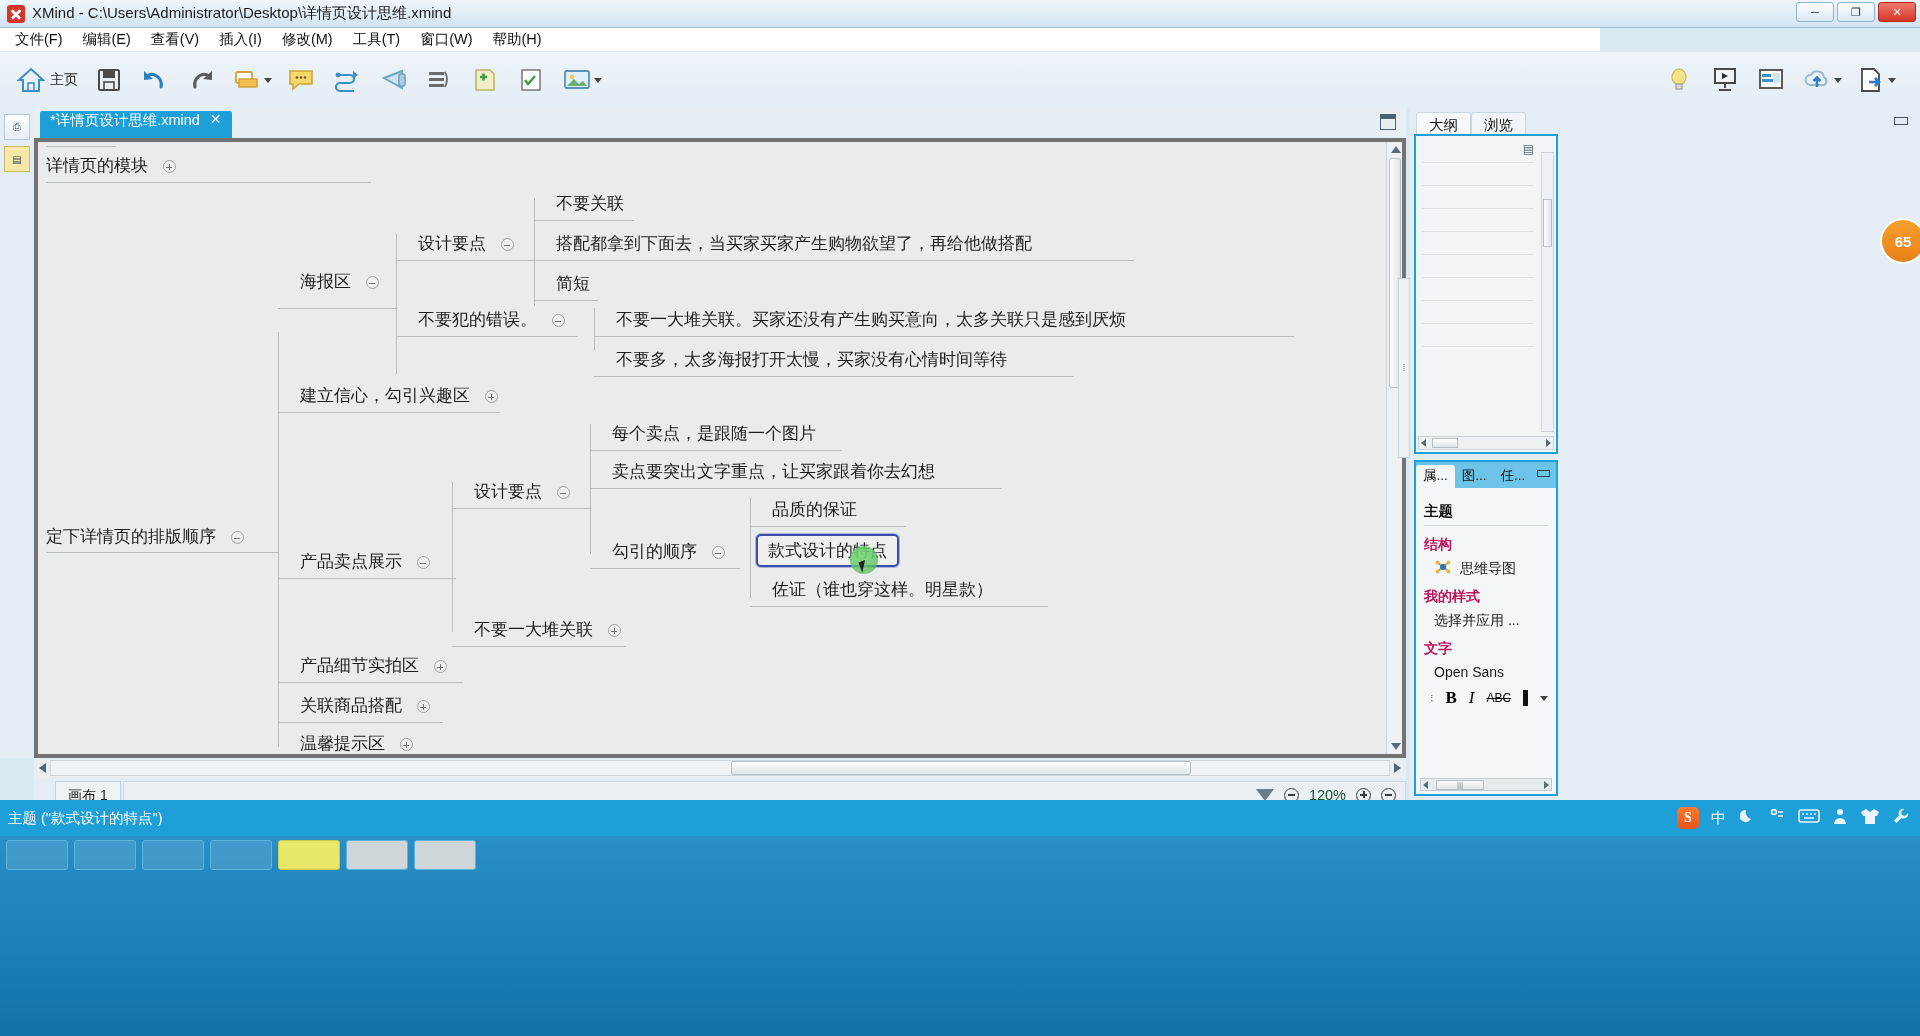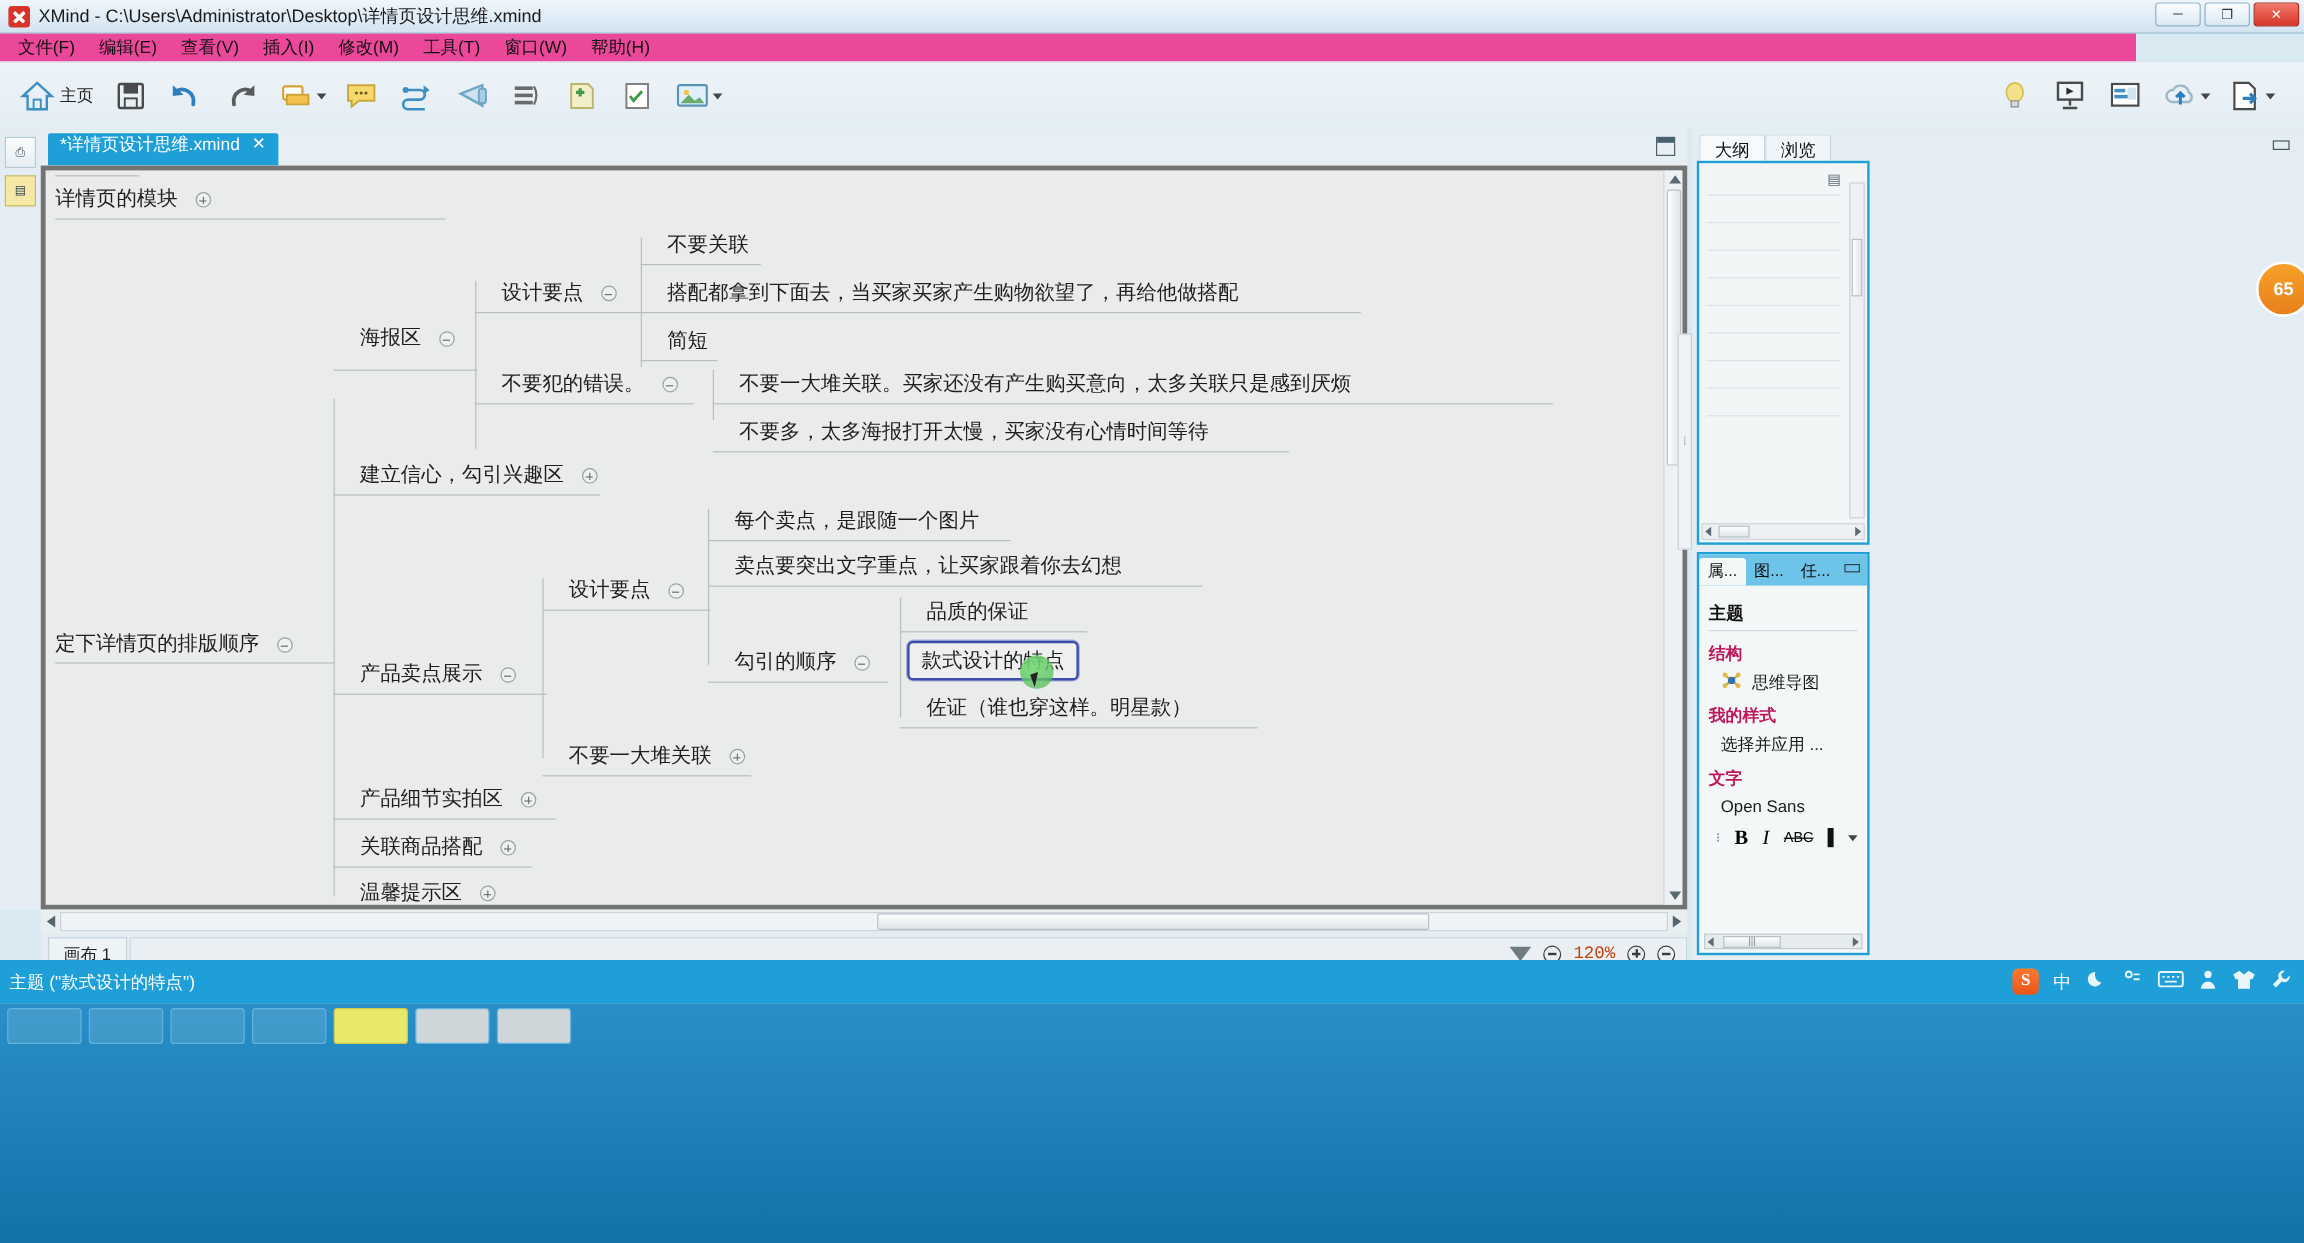--- a/index.html
+++ b/index.html
@@ -39,22 +39,22 @@
   .win-btn {
     width:38px;height:20px;border:1px solid #8fb4cc;border-radius:3px;
     background:linear-gradient(to bottom,#fbfdff,#dbe9f3);
     display:flex;align-items:center;justify-content:center;
     font-size:11px;color:#234;
   }
   .win-btn.close{ background:linear-gradient(to bottom,#f2786a,#d6372a); border-color:#b02a1e; color:#fff; }
 
   
   .menubar {
-    position:absolute; left:0; top:28px; width:1780px; height:24px;
-    background:#ec4899;
+    position:absolute; left:0; top:28px; width:1600px; height:24px;
+    background:#ffffff;
     display:flex; align-items:center; padding-left:6px; gap:2px;
     border-bottom:1px solid #dbe7ef;
   }
   .menu-item { font-size:14.5px; color:#111; padding:2px 9px; white-space:nowrap; }
 
   
   .toolbar {
     position:absolute; left:0; top:52px; width:1920px; height:56px;
     background:linear-gradient(to bottom,#eef4f8,#e3edf4);
     display:flex; align-items:center; padding-left:8px;
@@ -133,27 +133,27 @@
   .arrow-l,.arrow-r { width:0;height:0;border-top:5px solid transparent;border-bottom:5px solid transparent; }
   .arrow-l { border-right:7px solid #55656e; }
   .arrow-r { border-left:7px solid #55656e; }
 
   
   .sheetbar {
     position:absolute; left:34px; top:778px; width:1372px; height:34px;
     background:#e4edf3; display:flex; align-items:center;
   }
   .sheet-tab {
-    margin-left:6px; height:28px; padding:0 12px;
+    margin-left:21px; height:28px; padding:0 12px;
     background:#eef3f6; border:1px solid #c3d2dc; border-bottom:none;
     display:flex;align-items:center; font-size:14px; color:#1f1f1f;
   }
   .sheet-blank { flex:1; height:28px; margin-left:2px; background:#e9eff3; border:1px solid #ccd8e0; }
   .zoom-area { position:absolute; right:10px; top:0; height:34px; display:flex;align-items:center; gap:10px; }
-  .zoom-txt { font-size:14.5px; color:#c2410c;font-family:Liberation Mono, monospace; }
+  .zoom-txt { font-size:14.5px; color:#14532d; }
   .circ { width:15px;height:15px;border:1.4px solid #3b3b3b; border-radius:50%; position:relative; }
   .circ::before{content:"";position:absolute;left:3px;top:5.8px;width:7px;height:1.4px;background:#3b3b3b;}
   .circ.plusc::after{content:"";position:absolute;left:6.3px;top:2.8px;width:1.4px;height:7px;background:#3b3b3b;}
   .funnel { width:0;height:0;border-left:9px solid transparent;border-right:9px solid transparent;border-top:12px solid #6f7b83; }
 
   
   .rightpanel {
     position:absolute; left:1410px; top:108px; width:510px; height:692px;
     background:#e4edf3;
   }

